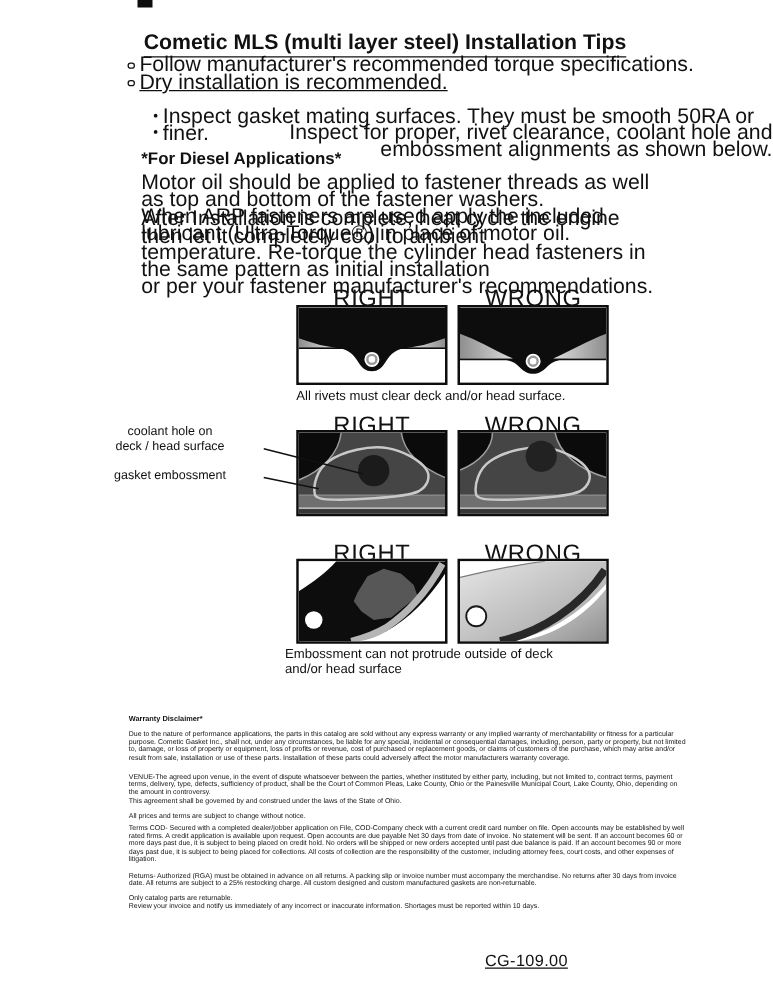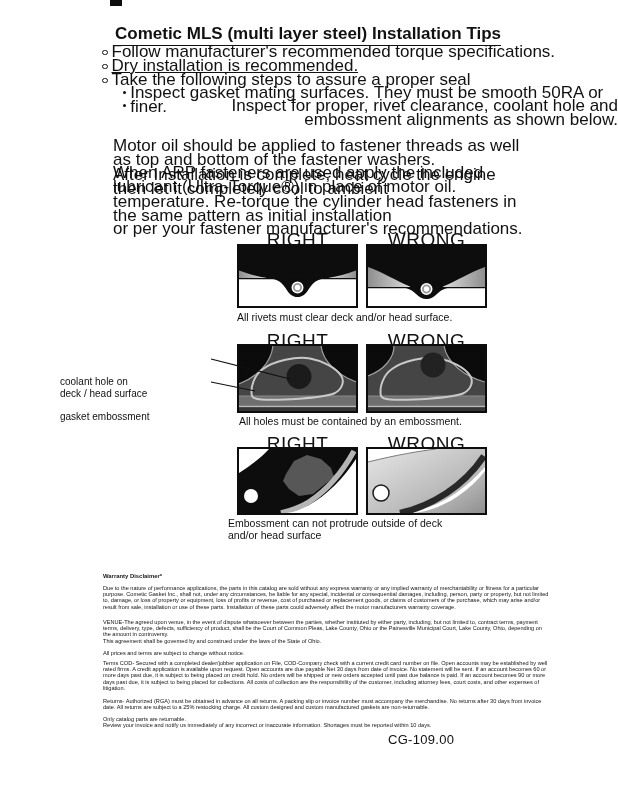--- a/index.html
+++ b/index.html
@@ -10,21 +10,21 @@
   .title{font-size:17px;font-weight:bold;border-bottom:1.6px solid #111;padding-bottom:1px;display:inline-block;}
   .body-txt{font-size:17px;line-height:13.5px;}
   .bullet-row{display:flex;align-items:flex-start;}
   .ring{width:3.5px;height:3.5px;border:1px solid #111;border-radius:50%;margin:4.5px 4px 0 0;flex:0 0 auto;}
   .dot{width:3.2px;height:3.2px;background:#111;border-radius:50%;margin:5px 4px 0 0;flex:0 0 auto;}
   .section-head{font-size:13.5px;font-weight:bold;}
   .fig-label{font-size:19px;letter-spacing:.5px;text-align:center;width:121px;}
   .fig-box{width:117px;border:2px solid #0d0d0d;background:#fff;}
   .fig-box svg{display:block;}
   .fig-caption{font-size:10.5px;line-height:11.5px;}
-  .ann-label{font-size:10px;line-height:11.5px;text-align:left;width:152px;margin-top:36px;}
+  .ann-label{font-size:10px;line-height:11.5px;text-align:center;width:152px;}
   .legal{font-size:5.6px;line-height:6.2px;width:447px;color:#141414;}
   .legal-head{font-size:5.9px;font-weight:bold;}
   .footer-code{font-size:13px;letter-spacing:.3px;}
   .artifact{background:#0d0d0d;}
 </style>
 </head>
 <body>
 
 <div class="page">
 
@@ -35,33 +35,30 @@
   </div>
 
   <div class="abs bullet-row body-txt" style="left:102px;top:45px;">
     <span class="ring"></span>
     <span class="t">Follow manufacturer's recommended torque specifications.</span>
   </div>
   <div class="abs bullet-row body-txt" style="left:102px;top:59px;text-decoration:underline;">
     <span class="ring"></span>
     <span class="t">Dry installation is recommended.</span>
   </div>
-  <div class="abs bullet-row body-txt" style="left:102px;top:73px;">
-    <span class="ring"></span>
-    <span class="t">Take the following steps to assure a proper seal</span>
-  </div>
   <div class="abs bullet-row body-txt" style="left:123px;top:86px;">
     <span class="dot"></span>
     <span class="t">Inspect gasket mating surfaces.  They must be smooth 50RA or finer.</span>
   </div>
   <div class="abs bullet-row body-txt" style="left:123px;top:99px;text-align:right;">
     <span class="dot"></span>
     <span class="t">Inspect for proper, rivet clearance, coolant hole and embossment alignments as shown below.</span>
   </div>
 
+  <div class="abs section-head" style="left:113px;top:119px;">*For Diesel Applications*</div>
   <div class="abs body-txt t" style="left:113px;top:139px;width:420px;">Motor oil should be applied to fastener threads as well as top and bottom of the fastener washers.
 When ARP fasteners are used apply the included lubricant (Ultra-Torque®) in place of motor oil.</div>
   <div class="abs body-txt t" style="left:113px;top:168px;width:420px;">After Installation is complete, heat cycle the engine then let it completely cool to ambient
 temperature. Re-torque the cylinder head fasteners in the same pattern as initial installation
 or per your fastener manufacturer's recommendations.</div>
 
   <div class="abs fig-label" style="left:237px;top:229px;">RIGHT</div>
   <div class="abs fig-label" style="left:366px;top:229px;">WRONG</div>
 
   <div class="abs fig-box" style="left:237px;top:244px;height:60px;">
@@ -137,21 +134,20 @@
       <path d="M13,50 C11,42 15,29 24,23 C35,15 57,10 71,12.5 C83,14.5 97,22 102,29.5 C106,35.5 103,43 96,47 C84,52.5 38,54.5 22,53.5 C16,53 14,52 13,50 Z" fill="none" stroke="#c9c9c9" stroke-width="2"></path>
       <circle cx="65" cy="19" r="12.5" fill="#222222"></circle>
     </svg>
   </div>
 
   <svg class="abs" style="left:205px;top:355px;" width="100" height="45" viewBox="0 0 100 45">
     <line x1="6" y1="4" x2="85" y2="24" stroke="#111" stroke-width="1.2"></line>
     <line x1="6" y1="27" x2="50" y2="36" stroke="#111" stroke-width="1.2"></line>
   </svg>
 
-  <div class="abs fig-caption" style="left:239px;top:416px;">All holes must be contained by an embossment.</div>
 
   <div class="abs fig-label" style="left:237px;top:433px;">RIGHT</div>
   <div class="abs fig-label" style="left:366px;top:433px;">WRONG</div>
 
   <div class="abs fig-box" style="left:237px;top:447px;height:64px;">
     <svg width="117" height="64" viewBox="0 0 117 64" preserveAspectRatio="none">
       <rect width="117" height="64" fill="#ffffff"></rect>
       <path d="M30,0 H117 V10 C104,30 88,46 70,56 C61,60 52,62 42,64 H0 V24 C11,17 22,9 30,0 Z" fill="#0d0d0d"></path>
       <polygon points="47,25 55,12 68,6 82,10 92,19 95,28 85,36 74,45 60,47 50,40 44,32" fill="#575757"></polygon>
       <path d="M115,2 C104,22 88,41 70,53 C60,59 50,62 42,64" fill="none" stroke="#b5b5b5" stroke-width="5.5"></path>
@@ -187,15 +183,15 @@
   <div class="abs legal legal-head" style="left:103px;top:573px;">Warranty Disclaimer*</div>
   <div class="abs legal t" style="left:103px;top:585px;">Due to the nature of performance applications, the parts in this catalog are sold without any express warranty or any implied warranty of merchantability or fitness for a particular purpose.  Cometic Gasket Inc., shall not, under any circumstances, be liable for any special, incidental or consequential damages, including, person, party or property, but not limited to, damage, or loss of property or equipment, loss of profits or revenue, cost of purchased or replacement goods, or claims of customers of the purchase, which may arise and/or result from sale, installation or use of these parts.  Installation of these parts could adversely affect the motor manufacturers warranty coverage.</div>
   <div class="abs legal t" style="left:103px;top:619px;">VENUE-The agreed upon venue, in the event of dispute whatsoever between the parties, whether instituted by either party, including, but not limited to, contract terms, payment terms, delivery, type, defects, sufficiency of product, shall be the Court of Common Pleas, Lake County, Ohio or the Painesville Municipal Court, Lake County, Ohio, depending on the amount in controversy.
 This agreement shall be governed by and construed under the laws of the State of Ohio.</div>
   <div class="abs legal t" style="left:103px;top:650px;">All prices and terms are subject to change without notice.</div>
   <div class="abs legal t" style="left:103px;top:660px;">Terms COD- Secured with a completed dealer/jobber application on File, COD-Company check with a current credit card number on file.  Open accounts may be established by well rated firms.  A credit application is available upon request.  Open accounts are due payable Net 30 days from date of invoice.  No statement will be sent.  If an account becomes 60 or more days past due, it is subject to being placed on credit hold.  No orders will be shipped or new orders accepted until past due balance is paid.  If an account becomes 90 or more days past due, it is subject to being placed for collections.  All costs of collection are the responsibility of the customer, including attorney fees, court costs, and other expenses of litigation.</div>
   <div class="abs legal t" style="left:103px;top:698px;">Returns- Authorized (RGA) must be obtained in advance on all returns.  A packing slip or invoice number must accompany the merchandise.  No returns after 30 days from invoice date.  All returns are subject to a 25% restocking charge.  All custom designed and custom manufactured gaskets are non-returnable.</div>
   <div class="abs legal t" style="left:103px;top:716px;">Only catalog parts are returnable.
 Review your invoice and notify us immediately of any incorrect or inaccurate information.  Shortages must be reported within 10 days.</div>
 
-  <div class="abs footer-code" style="left:388px;top:732px;">CG-109.00</div>
+  <div class="abs footer-code" style="left:388px;top:761px;text-decoration:underline;">CG-109.00</div>
 
 </div>
 
 </body></html>

